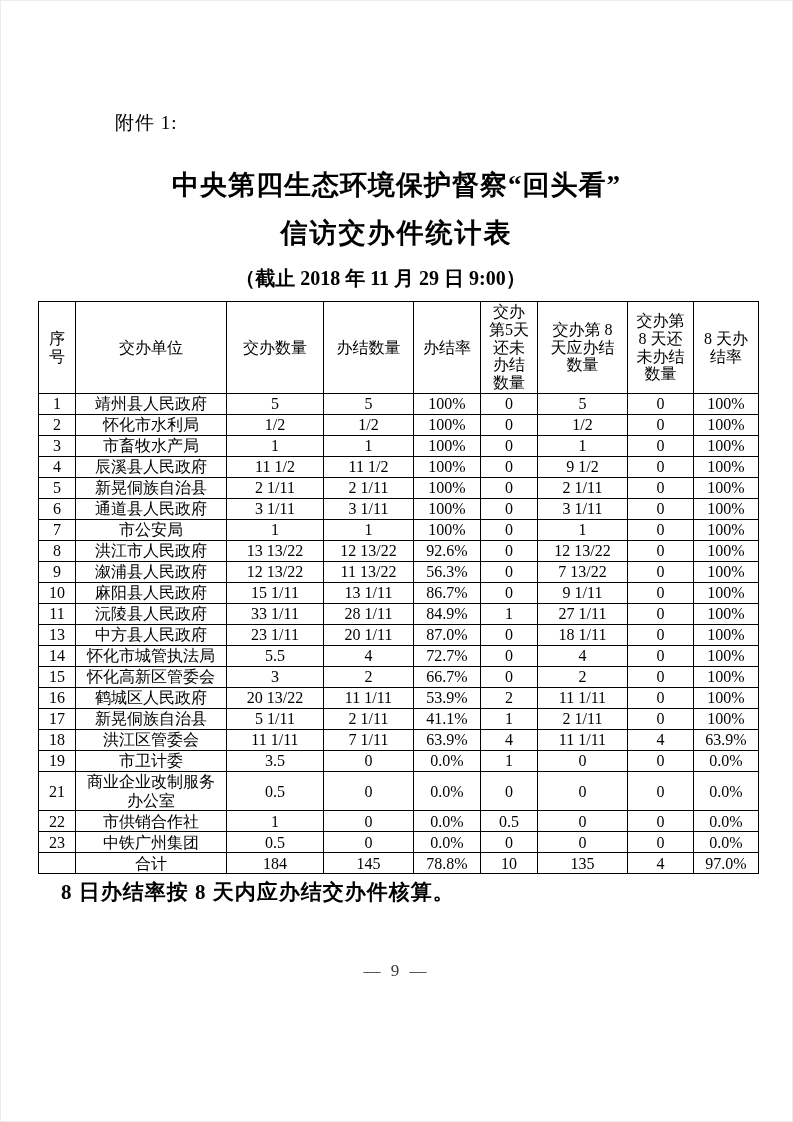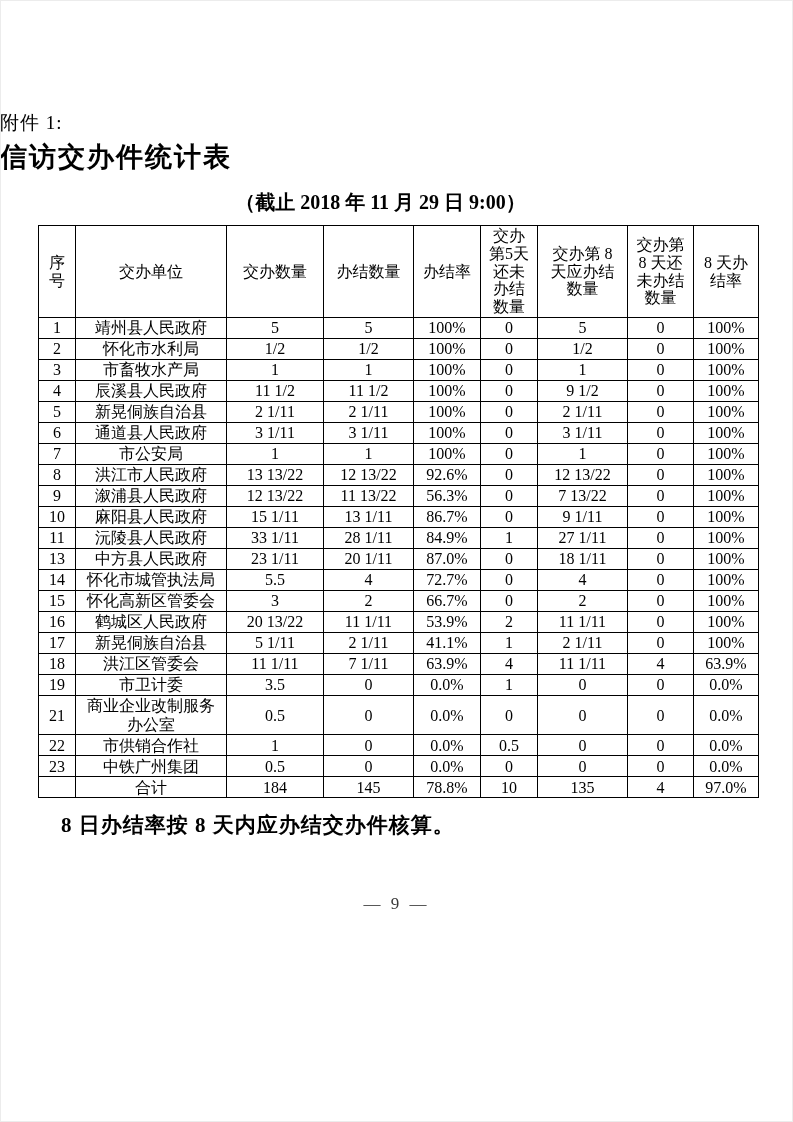--- a/index.html
+++ b/index.html
@@ -11,33 +11,34 @@
     position: relative;
     overflow: hidden;
   }
   .page {
     width: 793px; height: 1122px;
     outline: 1px solid #ececec;
     outline-offset: -1px;
   }
   .attachment {
     padding-top: 110px;
+    margin-left: 115px;
     font-size: 19px;
     letter-spacing: 1px;
   }
   .title-line1 {
     margin-top: 31px;
     text-align: center;
     font-weight: bold;
     font-size: 27px;
     letter-spacing: 1px;
   }
   .title-line2 {
-    margin-top: 3px;
-    text-align: left;
+    margin-top: 12px;
+    text-align: center;
     font-weight: bold;
     font-size: 27px;
     letter-spacing: 2px;
   }
   .date-note {
     margin-top: 14px;
     text-align: center;
     font-weight: bold;
     font-size: 20px;
     position: relative;
@@ -64,41 +65,42 @@
     height: 92px;
     line-height: 1.12;
     padding: 0 1px;
   }
   table.stats td {
     height: 21px;
     line-height: 1.2;
     padding: 0 2px;
   }
   .footnote {
-    margin-top: 13px;
+    margin-top: 4px;
     margin-left: 61px;
     font-weight: bold;
     font-size: 21px;
     letter-spacing: 1px;
   }
   .page-number {
     margin-top: 55px;
     text-align: center;
     font-size: 17px;
     color: #3a3a3a;
     letter-spacing: 3px;
   }
 </style>
 </head>
 <body>
 
 <div class="page">
 
   <div class="attachment">附件 1:</div>
 
+  <div class="title-line1">中央第四生态环境保护督察“回头看”</div>
 
   <div class="title-line2">信访交办件统计表</div>
 
   <div class="date-note">（截止 2018 年 11 月 29 日 9:00）</div>
 
   <table class="stats">
     <colgroup>
       <col style="width:37px">
       <col style="width:151px">
       <col style="width:97px">

